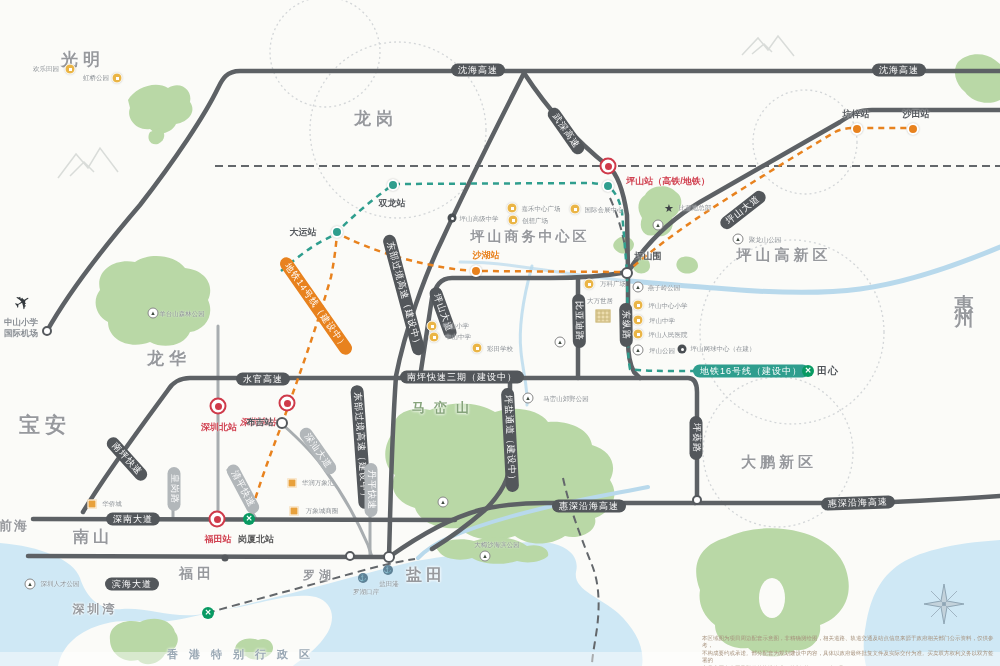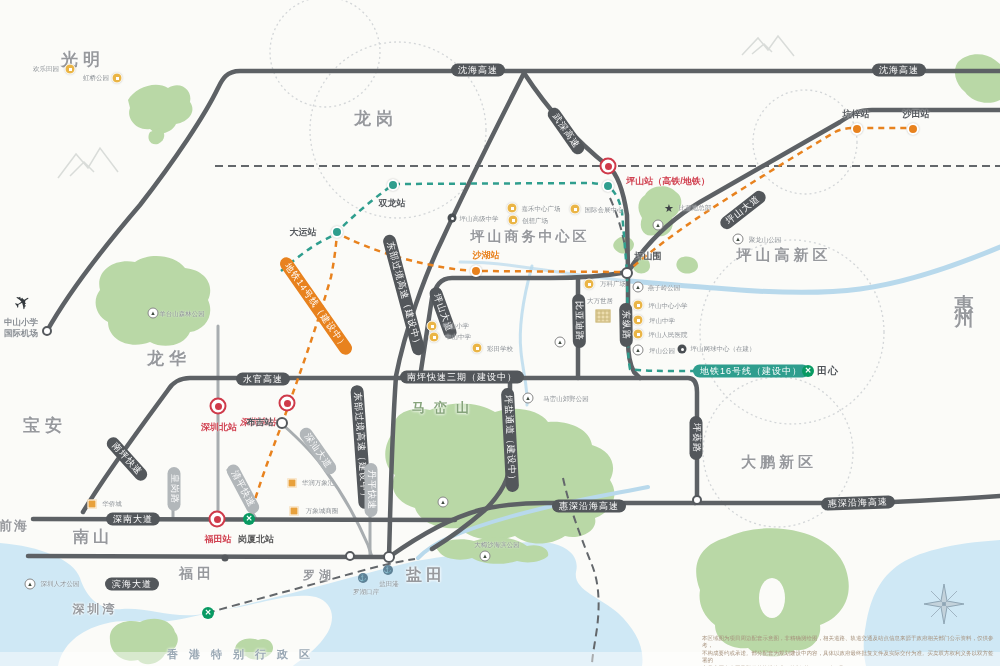--- a/index.html
+++ b/index.html
@@ -149,21 +149,21 @@
       <circle cx="225" cy="558" r="2.5" fill="#55595d"></circle>
     </g>
 
     <rect x="0" y="652" width="1000" height="14" fill="#ffffff" opacity="0.45"></rect>
   </svg>
 
   <div id="layer">
       <div class="abs region" style="left: 83px; top: 59px; transform: translate(-50%, -50%); font-size: 17px; letter-spacing: 5px;">光明</div>
       <div class="abs region" style="left: 376px; top: 118px; transform: translate(-50%, -50%); font-size: 17px; letter-spacing: 5px;">龙岗</div>
       <div class="abs region" style="left: 169px; top: 358px; transform: translate(-50%, -50%); font-size: 17px; letter-spacing: 5px;">龙华</div>
-      <div class="abs region" style="left: 45px; top: 425px; transform: translate(-50%, -50%); font-size: 17px; letter-spacing: 5px;">宝安</div>
+      <div class="abs region" style="left: 45px; top: 425px; transform: translate(-50%, -50%); font-size: 21px; letter-spacing: 5px;">宝安</div>
       <div class="abs region" style="left: 93px; top: 537px; transform: translate(-50%, -50%); font-size: 16px; letter-spacing: 4px;">南山</div>
       <div class="abs region" style="left: 197px; top: 574px; transform: translate(-50%, -50%); font-size: 14px; letter-spacing: 4px;">福田</div>
       <div class="abs region" style="left: 319px; top: 575px; transform: translate(-50%, -50%); font-size: 12px; letter-spacing: 4px;">罗湖</div>
       <div class="abs region" style="left: 426px; top: 575px; transform: translate(-50%, -50%); font-size: 16px; letter-spacing: 4px;">盐田</div>
       <div class="abs region" style="left: 14px; top: 526px; transform: translate(-50%, -50%); font-size: 13px; letter-spacing: 2px;">前海</div>
       <div class="abs region" style="left: 95px; top: 609px; transform: translate(-50%, -50%); font-size: 12px; letter-spacing: 3px;">深圳湾</div>
       <div class="abs region vert" style="left: 964px; top: 292px; transform: translate(-50%, -50%); font-size: 19px; letter-spacing: 14px;">惠州</div>
       <div class="abs region" style="left: 779px; top: 462px; transform: translate(-50%, -50%); font-size: 15px; letter-spacing: 4px;">大鹏新区</div>
       <div class="abs region" style="left: 445px; top: 408px; transform: translate(-50%, -50%); font-size: 13px; letter-spacing: 9px; color: rgb(133, 163, 122);">马峦山</div>
       <div class="abs region" style="left: 530px; top: 237px; transform: translate(-50%, -50%); font-size: 14px; letter-spacing: 3px;">坪山商务中心区</div>

